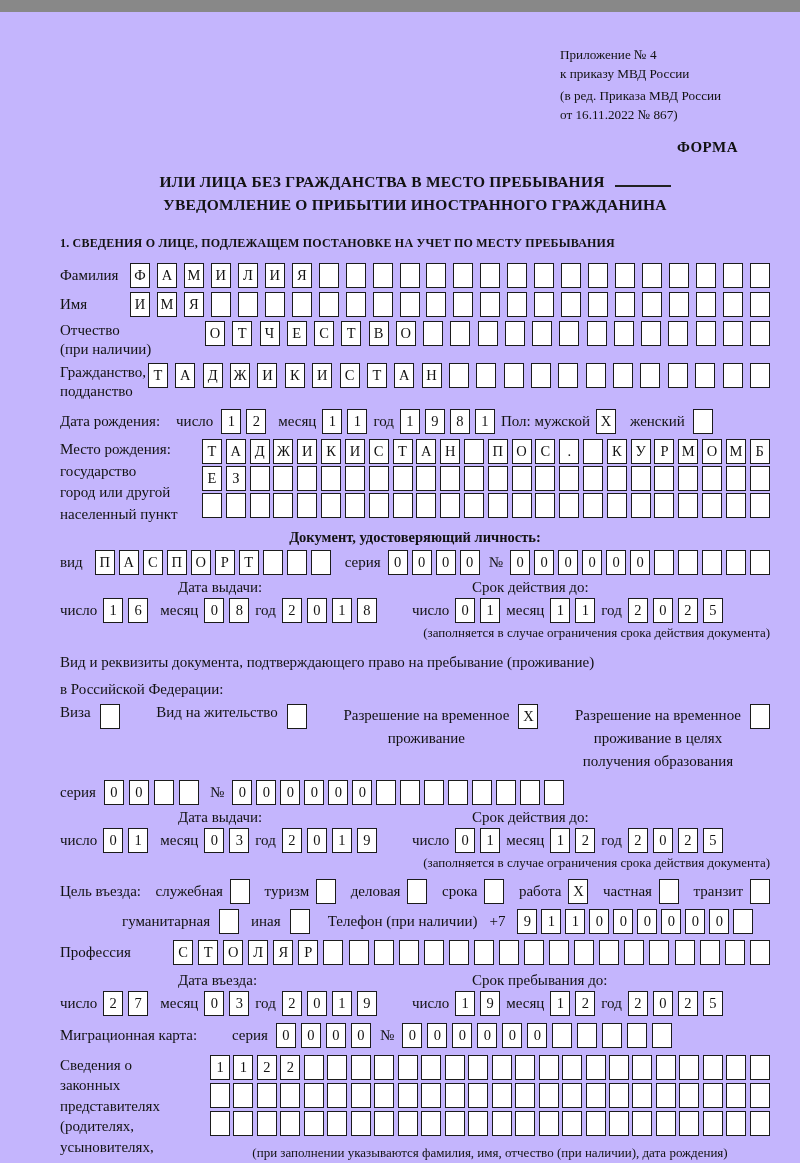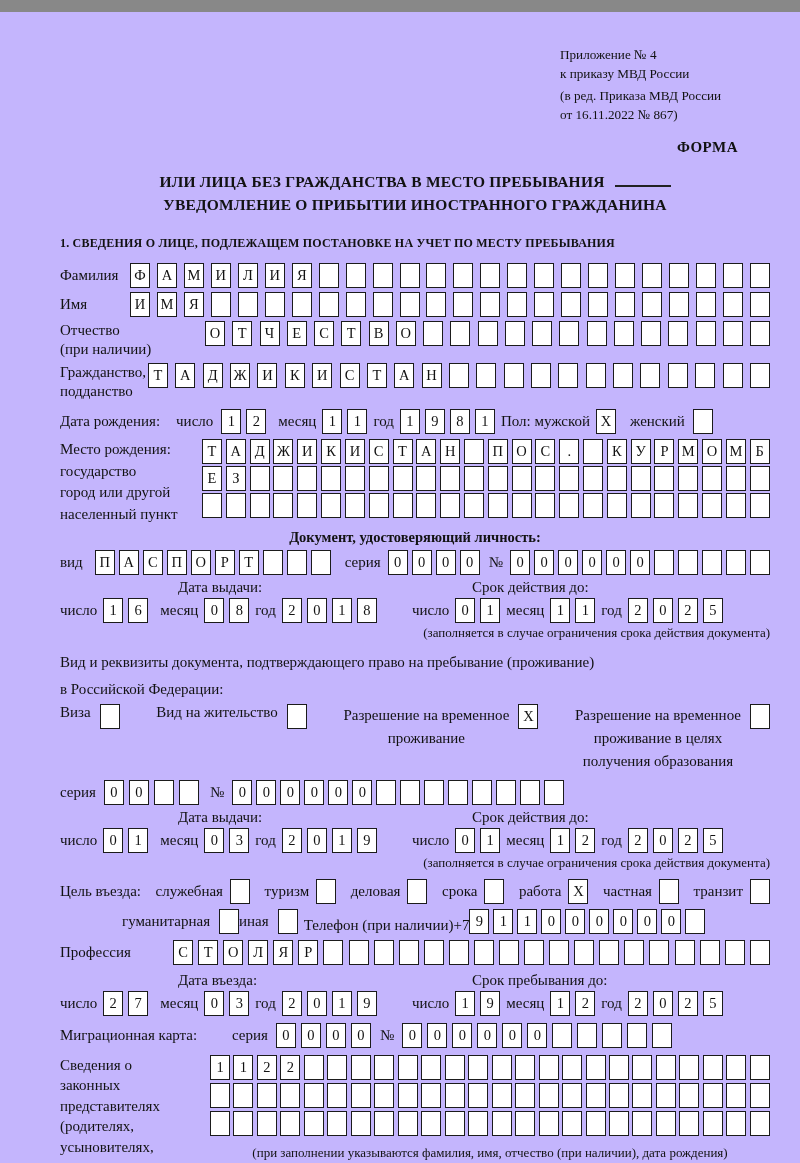--- a/index.html
+++ b/index.html
@@ -52,21 +52,21 @@
   .note-right { text-align:right; font-size:13px; margin-top:2px; }
 
   .para { font-size:15px; line-height:1.75; margin-top:8px; }
 
   .permit-row { display:flex; justify-content:space-between; align-items:flex-start; margin-top:2px;gap:32px; }
   .pair { display:flex; gap:9px; align-items:flex-start; }
   .clab { text-align:center; font-size:15px; line-height:1.55; }
 
   .purpose-row { display:flex; align-items:center; justify-content:space-between; margin-top:8px; }
   .purpose-row .pair { align-items:center; gap:7px; }
-  .purpose2 { display:flex; align-items:flex-end; margin-top:5px; margin-left:62px; }
+  .purpose2 { display:flex; align-items:center; margin-top:5px; margin-left:62px; gap:12px; }
 
   .note-center { font-size:13px; margin-top:6px; text-align:center; }
 </style>
 </head>
 <body>
 
 <div class="page">
 
   <div class="appendix">
     <div>Приложение № 4</div>

